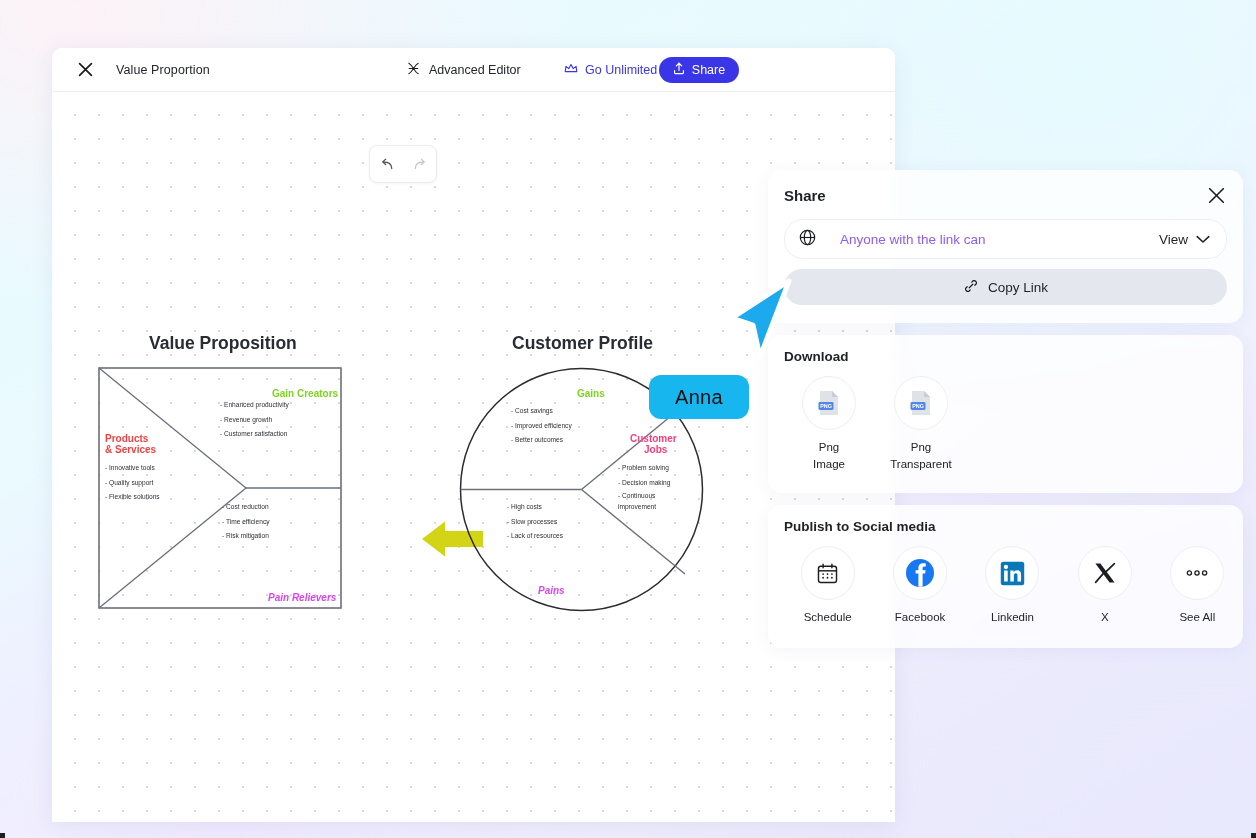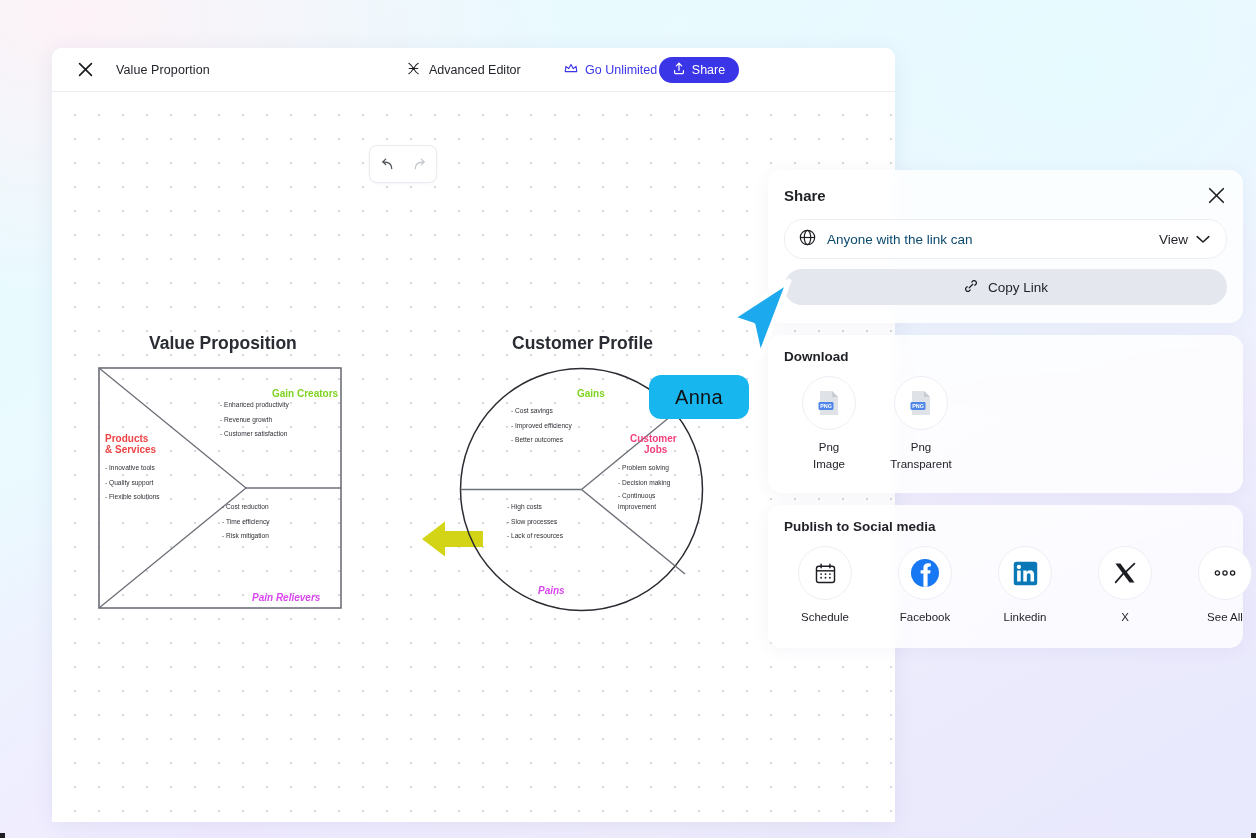--- a/index.html
+++ b/index.html
@@ -237,21 +237,21 @@
   .access-row {
     display: flex;
     align-items: center;
     height: 38px;
     border-radius: 19px;
     background: #ffffff;
     border: 1px solid #eceef4;
     padding: 0 16px 0 14px;
     cursor: pointer;
   }
-  .access-label { font-size: 13.5px; color: #0c4a6e; margin-left: 11px; flex: 1; }
+  .access-label { font-size: 13.5px; color: #8b5cf6; margin-left: 24px; flex: 1; }
   .access-value { font-size: 13.5px; color: #1f2127; margin-right: 8px; }
 
   .copy-link {
     margin-top: 10px;
     height: 36px;
     border-radius: 18px;
     background: #e5e7ef;
     display: flex;
     align-items: center;
     justify-content: center;
@@ -269,21 +269,21 @@
   .tile { width: 62px; display: flex; flex-direction: column; align-items: center; cursor: pointer; }
   .tile-circle {
     width: 52px; height: 52px; border-radius: 50%;
     background: #ffffff;
     border: 1px solid #eceef4;
     display: flex; align-items: center; justify-content: center;
     margin-bottom: 9px;
   }
   .tile-label { font-size: 11.5px; color: #22242b; text-align: center; line-height: 17px; }
 
-  .social-row { display: flex; gap: 46px; padding-left: 14px; }
+  .social-row { display: flex; gap: 33px; padding-left: 14px; justify-content: flex-end; }
 
   
   #cursor {
     position: absolute;
     left: 726px;
     top: 278px;
     width: 70px;
     height: 82px;
     pointer-events: none;
   }
@@ -376,21 +376,21 @@
         <div>- Innovative tools</div>
         <div>- Quality support</div>
         <div>- Flexible solutions</div>
       </div>
 
       <div class="dlist" style="left:170px; top:408px;">
         <div>- Cost reduction</div>
         <div>- Time efficiency</div>
         <div>- Risk mitigation</div>
       </div>
-      <div class="dlabel c-purple" style="left:200px; top:500px;">Pain Relievers</div>
+      <div class="dlabel c-purple" style="left:216px; top:500px;">Pain Relievers</div>
 
       <div id="yellow-arrow">
         <svg width="62" height="38" viewBox="0 0 62 38" aria-hidden="true">
           <path d="M0 19 L23 1.5 L23 11 L61 11 L61 27 L23 27 L23 36.5 Z" fill="#d4d416"></path>
         </svg>
       </div>
 
       <div class="diagram-title" id="cp-title">Customer Profile</div>
 
       <div id="cp-shape">

